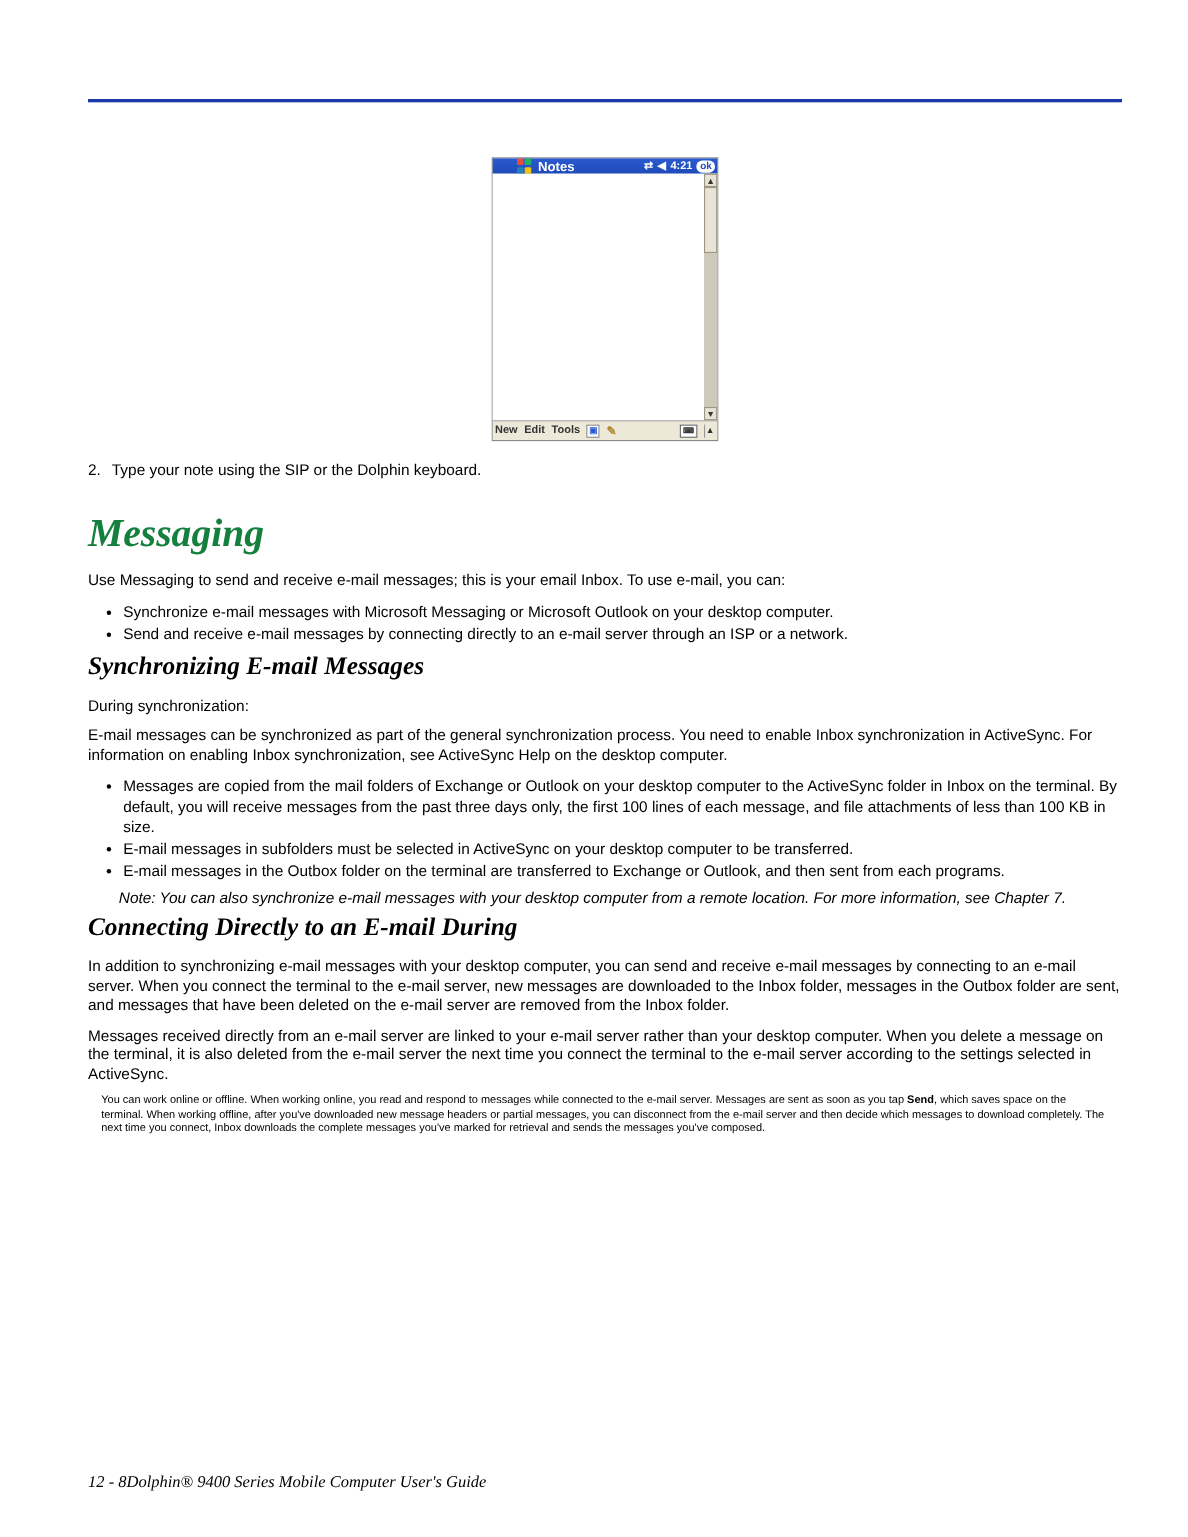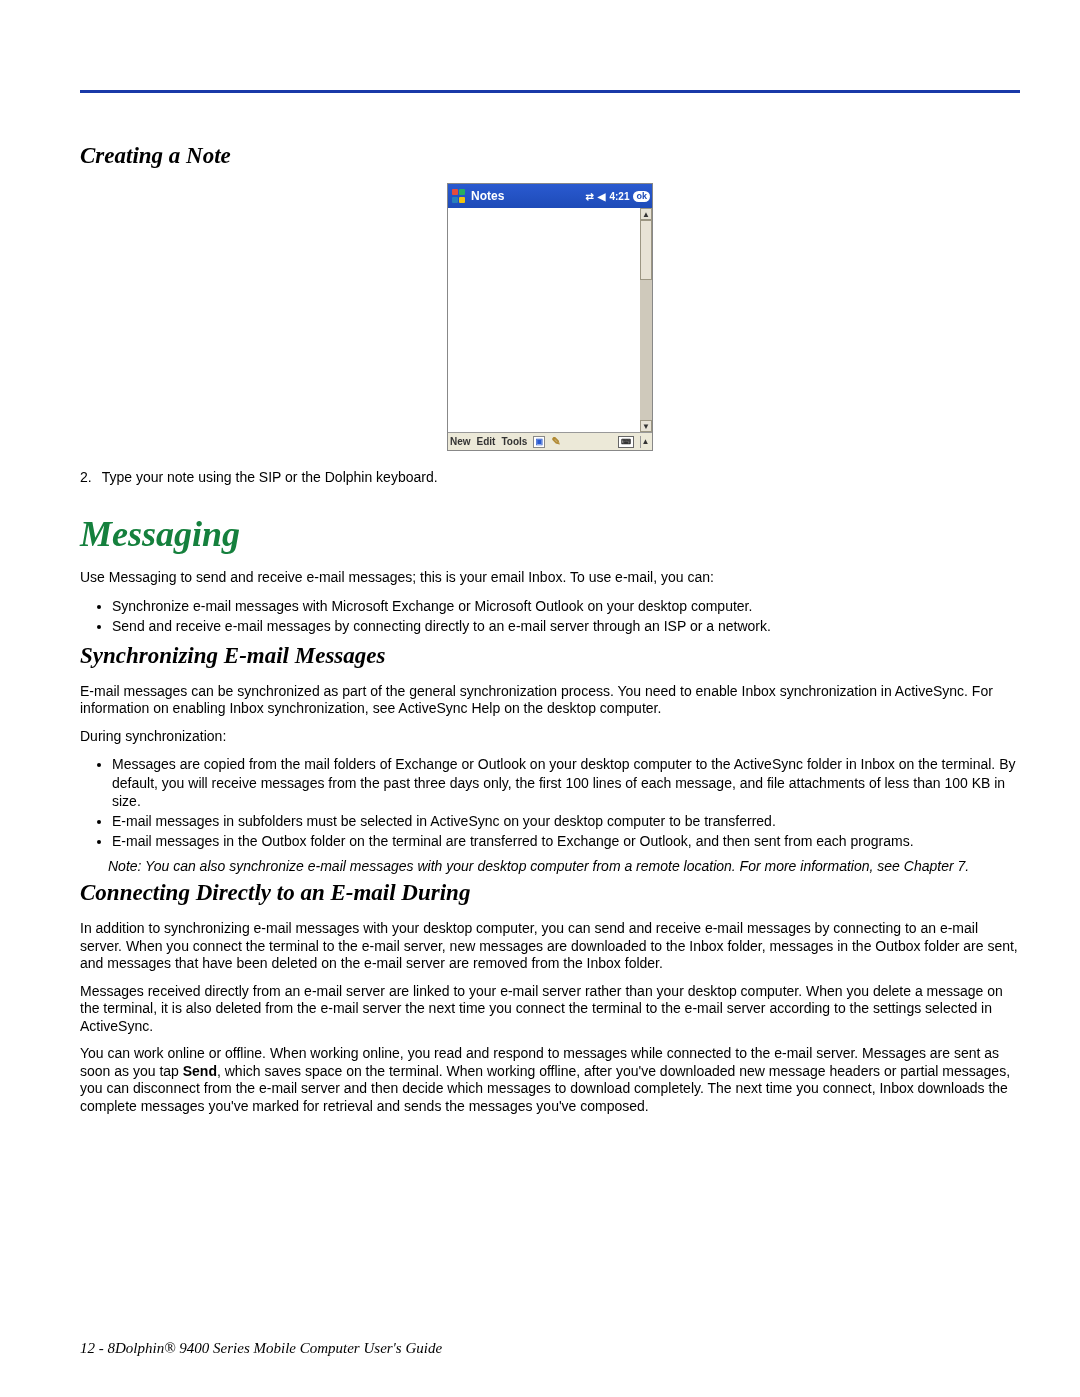--- a/index.html
+++ b/index.html
@@ -50,24 +50,24 @@
   }
   .device {
     width: 206px;
     border: 1px solid #888;
     font-size: 11px;
     font-family: Tahoma, Arial, sans-serif;
   }
   .titlebar {
     background: linear-gradient(#2a5ad0, #1e4bb8);
     color: #fff;
-    height: 24px;
+    height: 14px;
     display: flex;
     align-items: center;
-    padding: 0 2px 0 3px;
+    padding: 0 2px 0 21px;
     font-weight: bold;
     font-size: 12px;
   }
   .winlogo {
     width: 15px; height: 15px;
     display: inline-flex;
     flex-wrap: wrap;
     margin-right: 5px;
   }
   .winlogo span { width: 6px; height: 6px; margin: 0.5px; border-radius: 1px; }
@@ -144,29 +144,28 @@
   .note-label { font-style: italic; margin-top: 39px; }
   .footer {
     position: absolute;
     left: 80px; right: 60px; bottom: 40px;
     display: flex; 
     font-family: "Times New Roman", Times, serif;
     font-style: italic;
     font-size: 15px;
     border-top: none;
   }
-  .send-line { font-size: 14px; line-height: 1.25; margin: 10px 0; }
+  .send-line { font-size: 10px; line-height: 1.25; margin: 10px 12px; }
 </style>
 </head>
 <body>
 
 <div class="page">
   <div class="rule"></div>
 
-  <h2 class="section">Creating a Note</h2>
 
 
   <div class="screenshot-wrap">
     <div class="device">
       <div class="titlebar">
         <span class="winlogo">
           <span class="wl-r"></span>
             <span class="wl-g"></span>
             <span class="wl-b"></span>
             <span class="wl-y"></span>
@@ -203,27 +202,27 @@
   </div>
 
   <p class="step">
     <span class="num">2.</span>
     <span>Type your note using the SIP or the Dolphin keyboard.</span>
   </p>
 
   <h1 class="major">Messaging</h1>
   <p class="body">Use Messaging to send and receive e-mail messages; this is your email Inbox. To use e-mail, you can:</p>
   <ul class="bul">
-    <li>Synchronize e-mail messages with Microsoft Exchange or Microsoft Outlook on your desktop computer.</li>
+    <li>Synchronize e-mail messages with Microsoft Messaging or Microsoft Outlook on your desktop computer.</li>
     <li>Send and receive e-mail messages by connecting directly to an e-mail server through an ISP or a network.</li>
   </ul>
 
   <h2 class="section">Synchronizing E-mail Messages</h2>
+  <p class="body">During synchronization:</p>
   <p class="body">E-mail messages can be synchronized as part of the general synchronization process. You need to enable Inbox synchronization in ActiveSync. For information on enabling Inbox synchronization, see ActiveSync Help on the desktop computer.</p>
-  <p class="body">During synchronization:</p>
   <ul class="bul">
     <li>Messages are copied from the mail folders of Exchange or Outlook on your desktop computer to the ActiveSync folder in Inbox on the terminal. By default, you will receive messages from the past three days only, the first 100 lines of each message, and file attachments of less than 100 KB in size.</li>
     <li>E-mail messages in subfolders must be selected in ActiveSync on your desktop computer to be transferred.</li>
     <li>E-mail messages in the Outbox folder on the terminal are transferred to Exchange or Outlook, and then sent from each programs.</li>
   </ul>
   <p class="note-line">
     <span class="note-label">Note:</span>
     <span>You can also synchronize e-mail messages with your desktop computer from a remote location. For more information, see Chapter 7.</span>
   </p>
 

